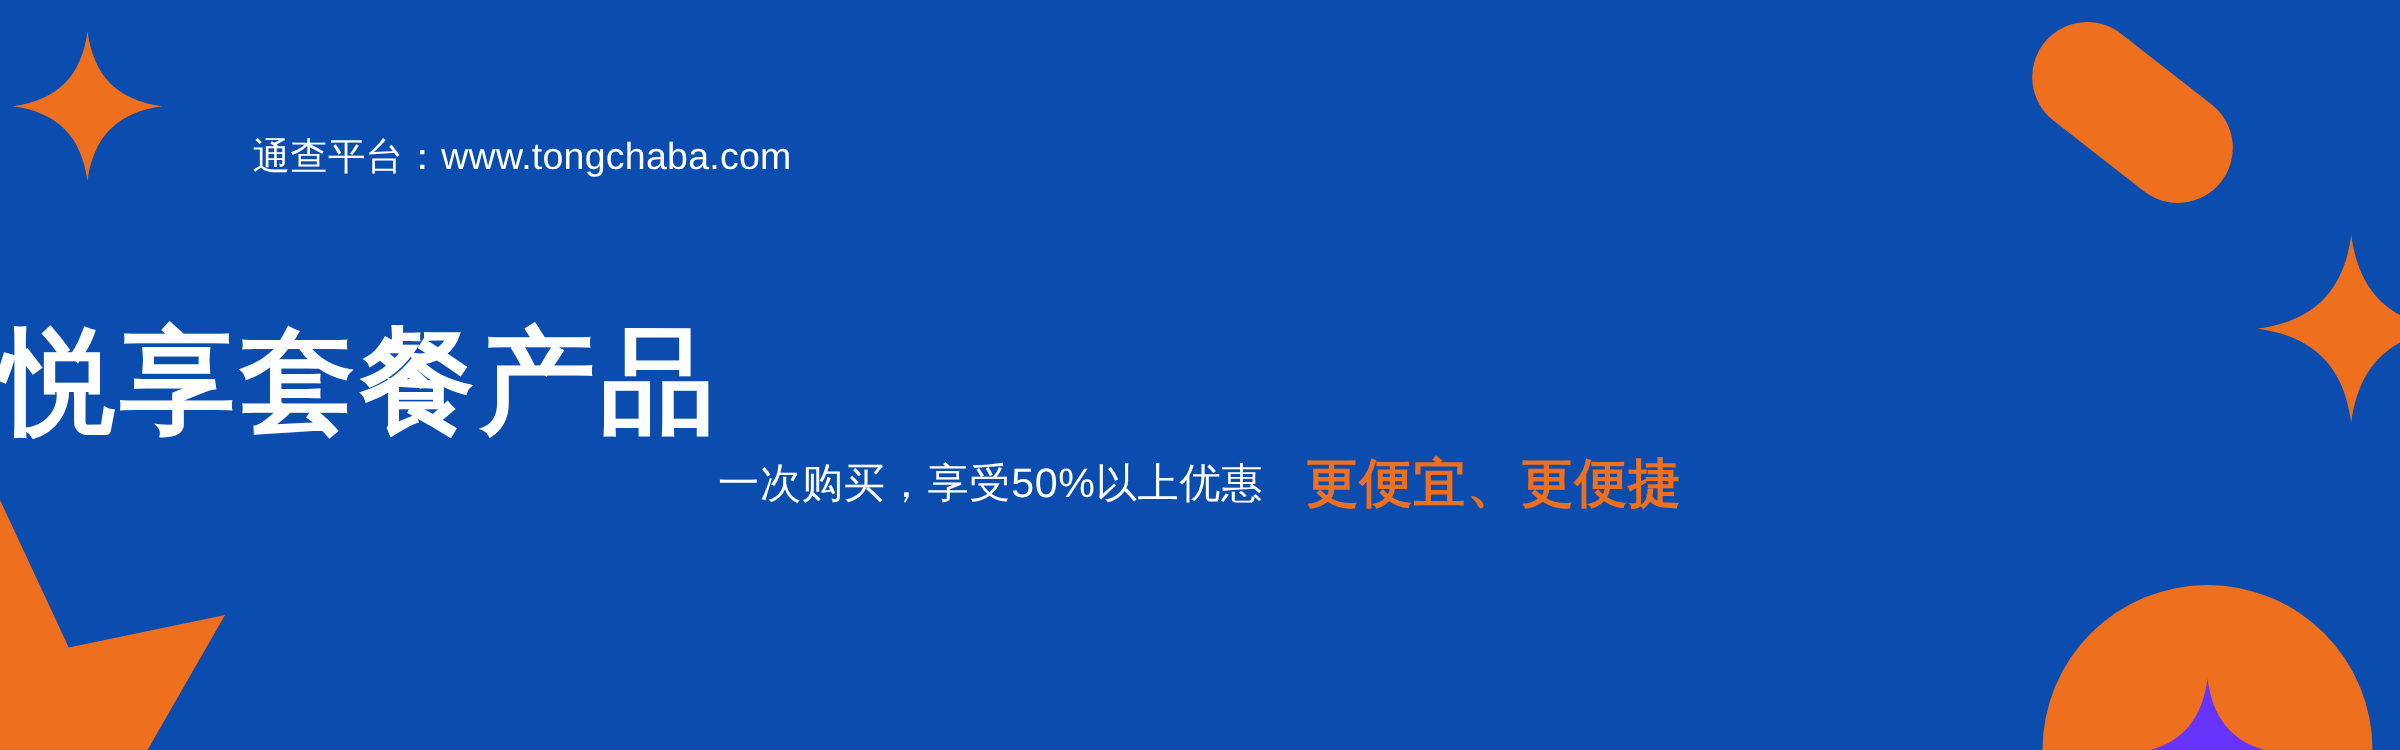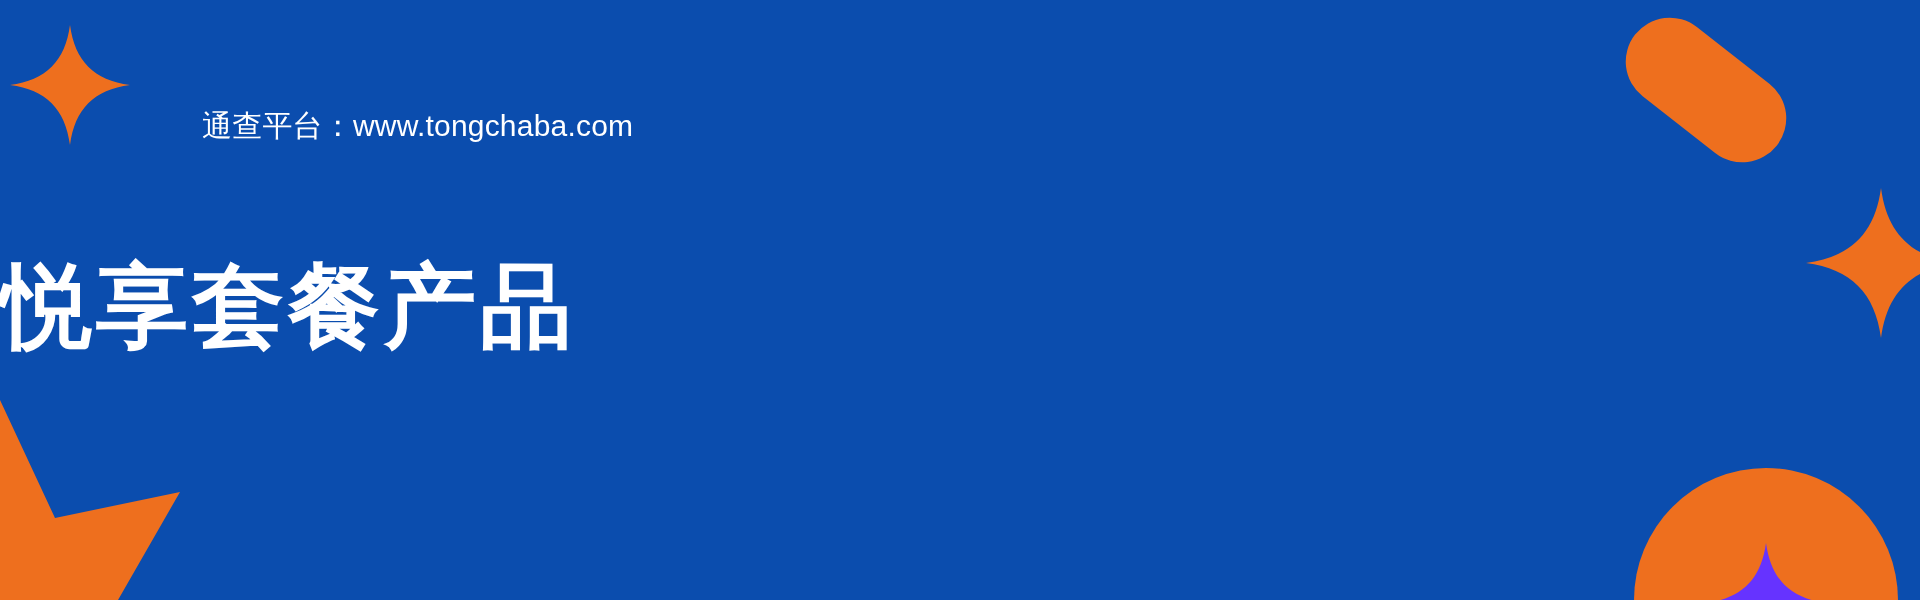--- a/index.html
+++ b/index.html
@@ -138,15 +138,18 @@
   </div>
 
   <div id="content">
 
     <div class="site-line">
       <span class="label">通查平台：</span><span class="url">www.tongchaba.com</span>
     </div>
 
     <h1 class="headline">悦享套餐产品</h1>
 
+    <div class="subline">
+      <span class="sub-plain">一次购买，享受50%以上优惠</span><span class="sub-accent">更便宜、更便捷</span>
+    </div>
 
   </div>
 </div>
 
 </body></html>

